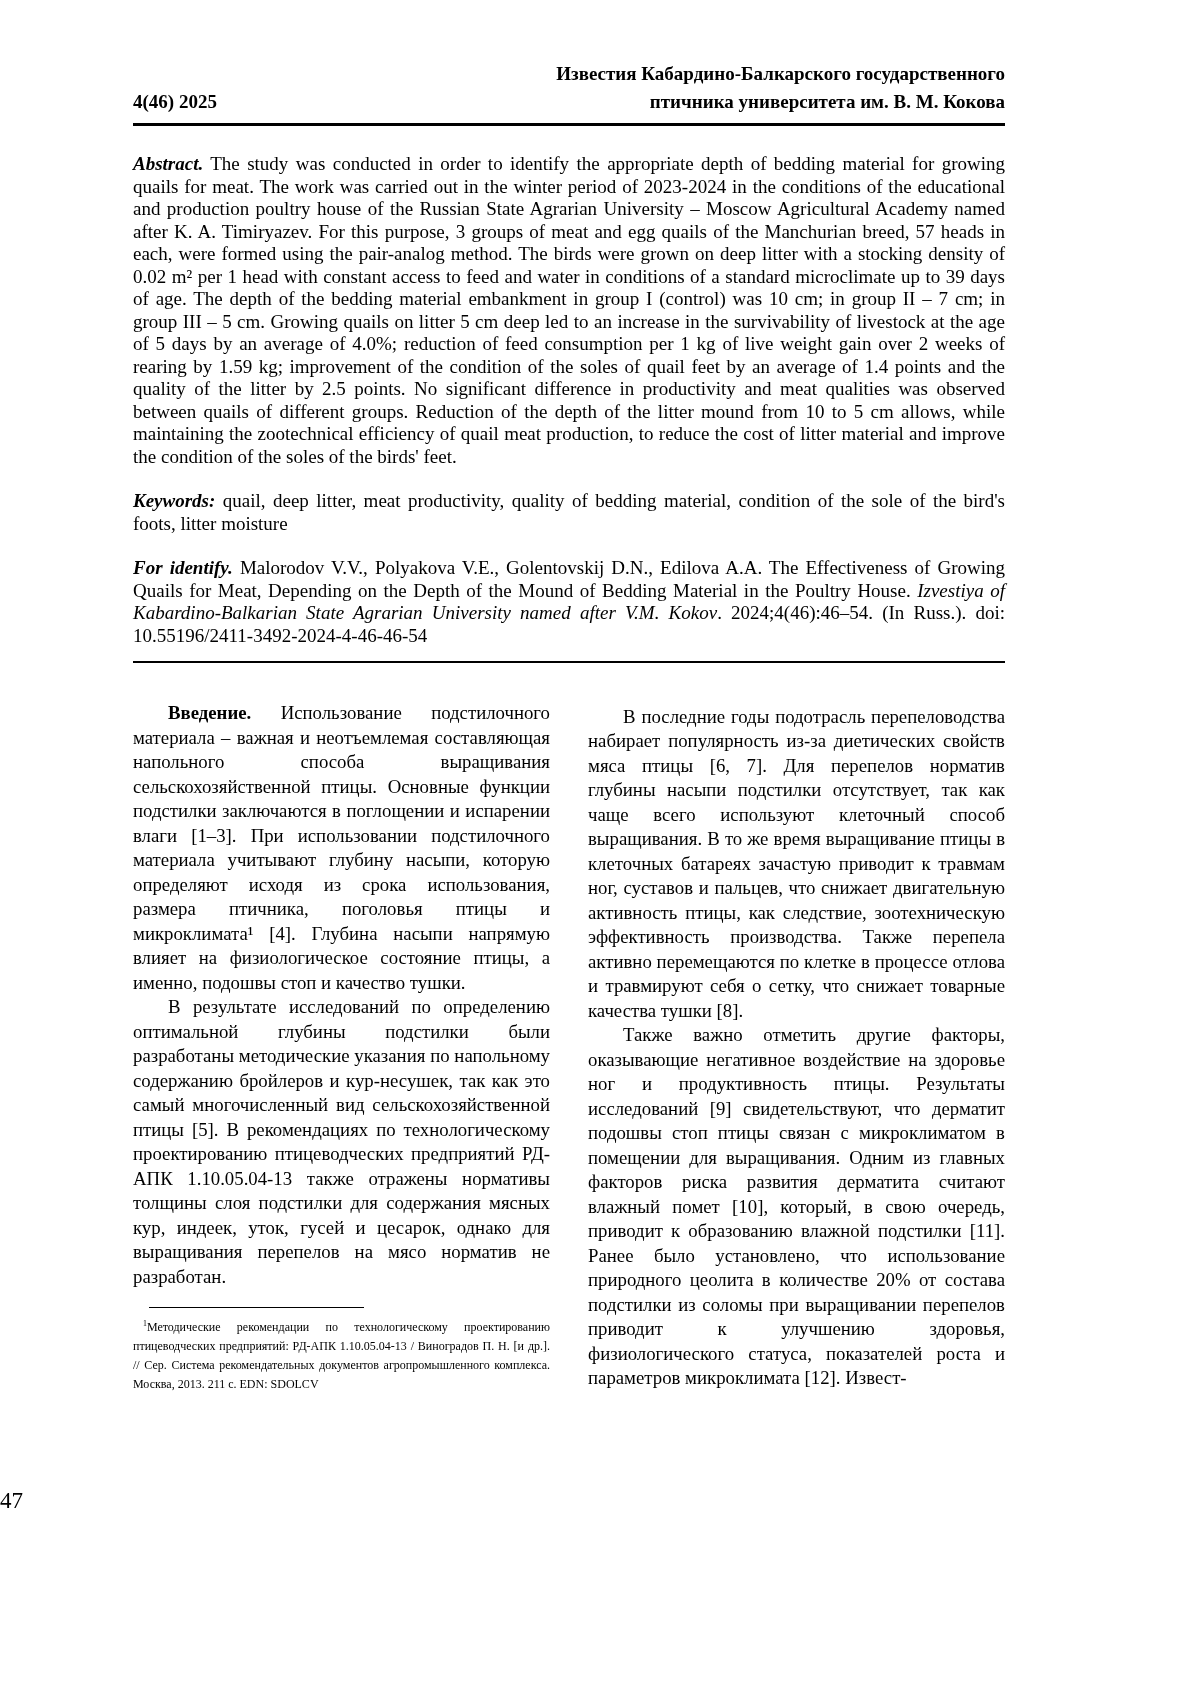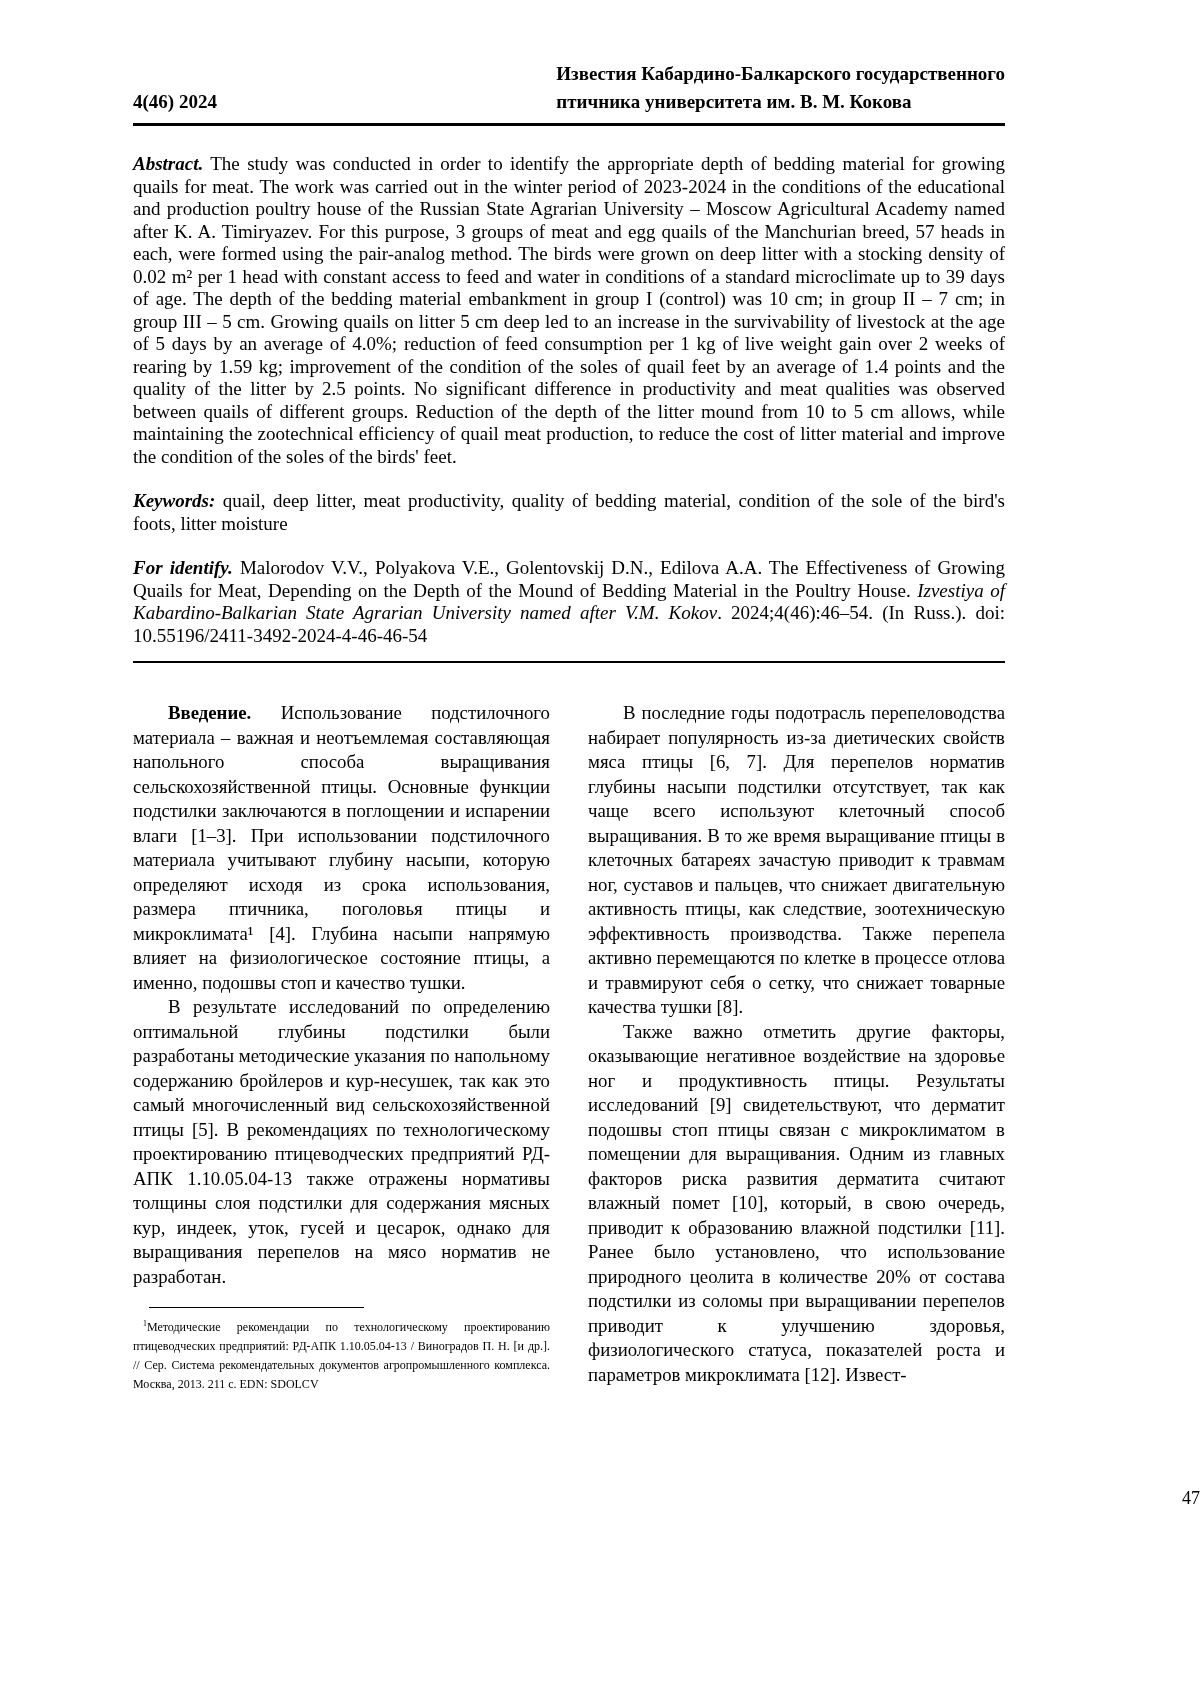--- a/index.html
+++ b/index.html
@@ -21,21 +21,21 @@
   
   .header {
     display: flex;
     justify-content: space-between;
     align-items: flex-end;
     font-weight: bold;
     font-size: 19px;
     line-height: 1.45;
   }
   .issue { white-space: nowrap; }
-  .journal-title { text-align: left; }
+  .journal-title { text-align: right; }
   .header-rule {
     border-top: 3px solid #000;
     margin-top: 8px;
   }
   
   .front-matter {
     margin-top: 27px;
     font-size: 19px;
     line-height: 22.5px;
     text-align: justify;
@@ -49,20 +49,21 @@
     margin-top: 2px;
   }
   
   .columns {
     display: flex;
     gap: 38px;
     margin-top: 38px;
     font-size: 18.8px;
     line-height: 24.5px;
     text-align: justify;
+    align-items: center;
   }
   .col { flex: 1 1 0; min-width: 0; }
   .body-para { text-indent: 35px; margin: 0; }
   .b { font-weight: bold; }
   
   .footnote-block { margin-top: 18px; }
   .footnote-rule {
     width: 215px;
     margin-left: 16px;
     border-top: 1.5px solid #000;
@@ -74,31 +75,31 @@
     text-align: justify;
     text-indent: 10px;
   }
   .footnote sup { font-size: 0.65em; line-height: 0; }
   
   .page-footer {
     position: absolute;
     left: 0;
     top: 1488px;
     width: 1200px;
-    text-align: right;
-    font-size: 18px;
+    text-align: left;
+    font-size: 23px;
   }
 </style>
 </head>
 <body>
 
 <div class="page">
 
   <header class="header">
-    <div class="issue">4(46) 2024</div>
+    <div class="issue">4(46) 2025</div>
     <div class="journal-title">
       <div>Известия Кабардино-Балкарского государственного</div>
       <div>птичника университета им. В. М. Кокова</div>
     </div>
   </header>
 
   <div class="header-rule"></div>
 
   <section class="front-matter">
     <p class="abstract">

